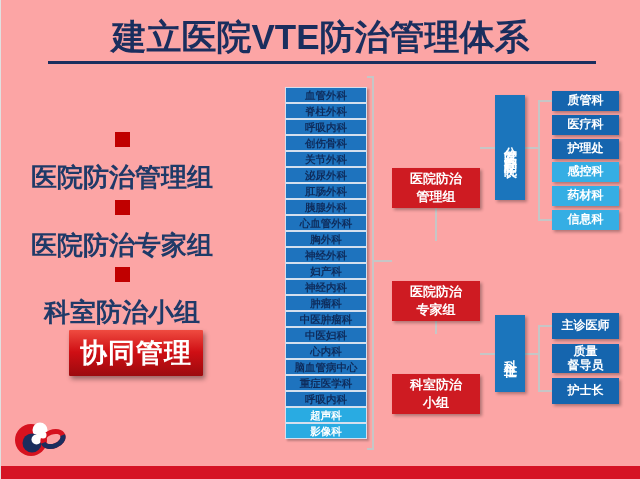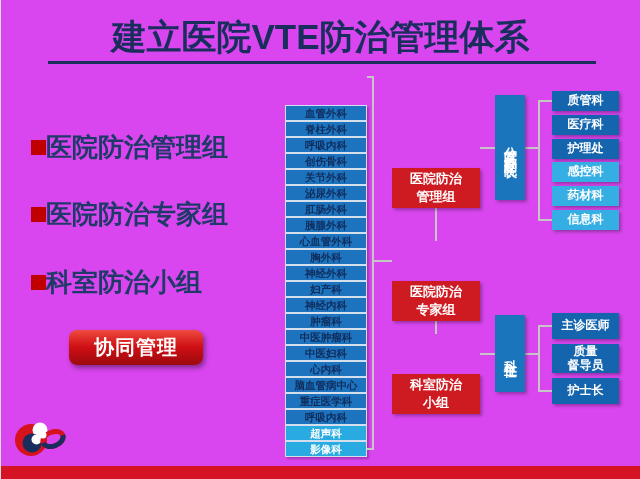--- a/index.html
+++ b/index.html
@@ -1,40 +1,40 @@
 <!DOCTYPE html>
 <html><head>
 <meta charset="utf-8">
 <style>
   html,body{margin:0;padding:0;background:#fff;}
   .slide{
-    position:relative;width:640px;height:479px;overflow:hidden;background:#d946ef;
+    position:relative;width:640px;height:479px;overflow:hidden;background:#fca5a5;
     font-family:"Liberation Sans","DejaVu Sans",sans-serif;
     border-left:1px solid #e0e0e0;box-sizing:border-box;
   }
   
   .title{
     position:absolute;left:0;top:14px;width:100%;text-align:center;
     font-size:35px;font-weight:700;color:#1a2e5e;letter-spacing:0;
   }
   .title-underline{position:absolute;left:47px;top:61px;width:548px;height:3px;background:#1a2e5e;}
   
   .bullets{position:absolute;left:30px;top:132px;height:165px;display:flex;flex-direction:column;justify-content:space-between;}
-  .bullet-row{display:flex;align-items:center;height:30px;}
+  .bullet-row{display:flex;align-items:center;gap:13px;height:30px;flex-direction:column;}
   .bullet-sq{width:15px;height:15px;background:#c00000;flex:0 0 auto;}
   .bullet-label{font-size:26px;font-weight:700;color:#1f3a68;white-space:nowrap;}
   
   .banner{
-    position:absolute;left:68px;top:330px;width:134px;height:35px;border-radius:8px;
+    position:absolute;left:68px;top:330px;width:134px;height:46px;border-radius:1px;
     background:linear-gradient(180deg,#ef4b40 0%,#cf0f14 48%,#9c0a0e 100%);
-    color:#fff;font-size:20px;font-weight:700;display:flex;align-items:center;justify-content:center;
+    color:#fff;font-size:27px;font-weight:700;display:flex;align-items:center;justify-content:center;
     box-shadow:2px 3px 5px rgba(0,0,0,.4);letter-spacing:1px;
   }
   
-  .dept-col{position:absolute;left:284px;top:68px;width:82px;height:389px;display:flex;flex-direction:column;justify-content:flex-end;}
+  .dept-col{position:absolute;left:284px;top:68px;width:82px;height:389px;display:flex;flex-direction:column;justify-content:center;}
   .dept-box{
     height:16px;line-height:15px;background:#1e73be;border:1px solid #d4dfee;box-sizing:border-box;
     color:#0e2c5c;font-size:10.5px;font-weight:700;text-align:center;white-space:nowrap;
     box-shadow:2px 2px 2px rgba(0,0,0,.25);
   }
   .dept-box.light{background:#29abe2;color:#ffffff;}
   
   .org-box{
     position:absolute;left:391px;width:88px;height:40px;background:#ce1b22;color:#fff;
     display:flex;align-items:center;justify-content:center;text-align:center;

